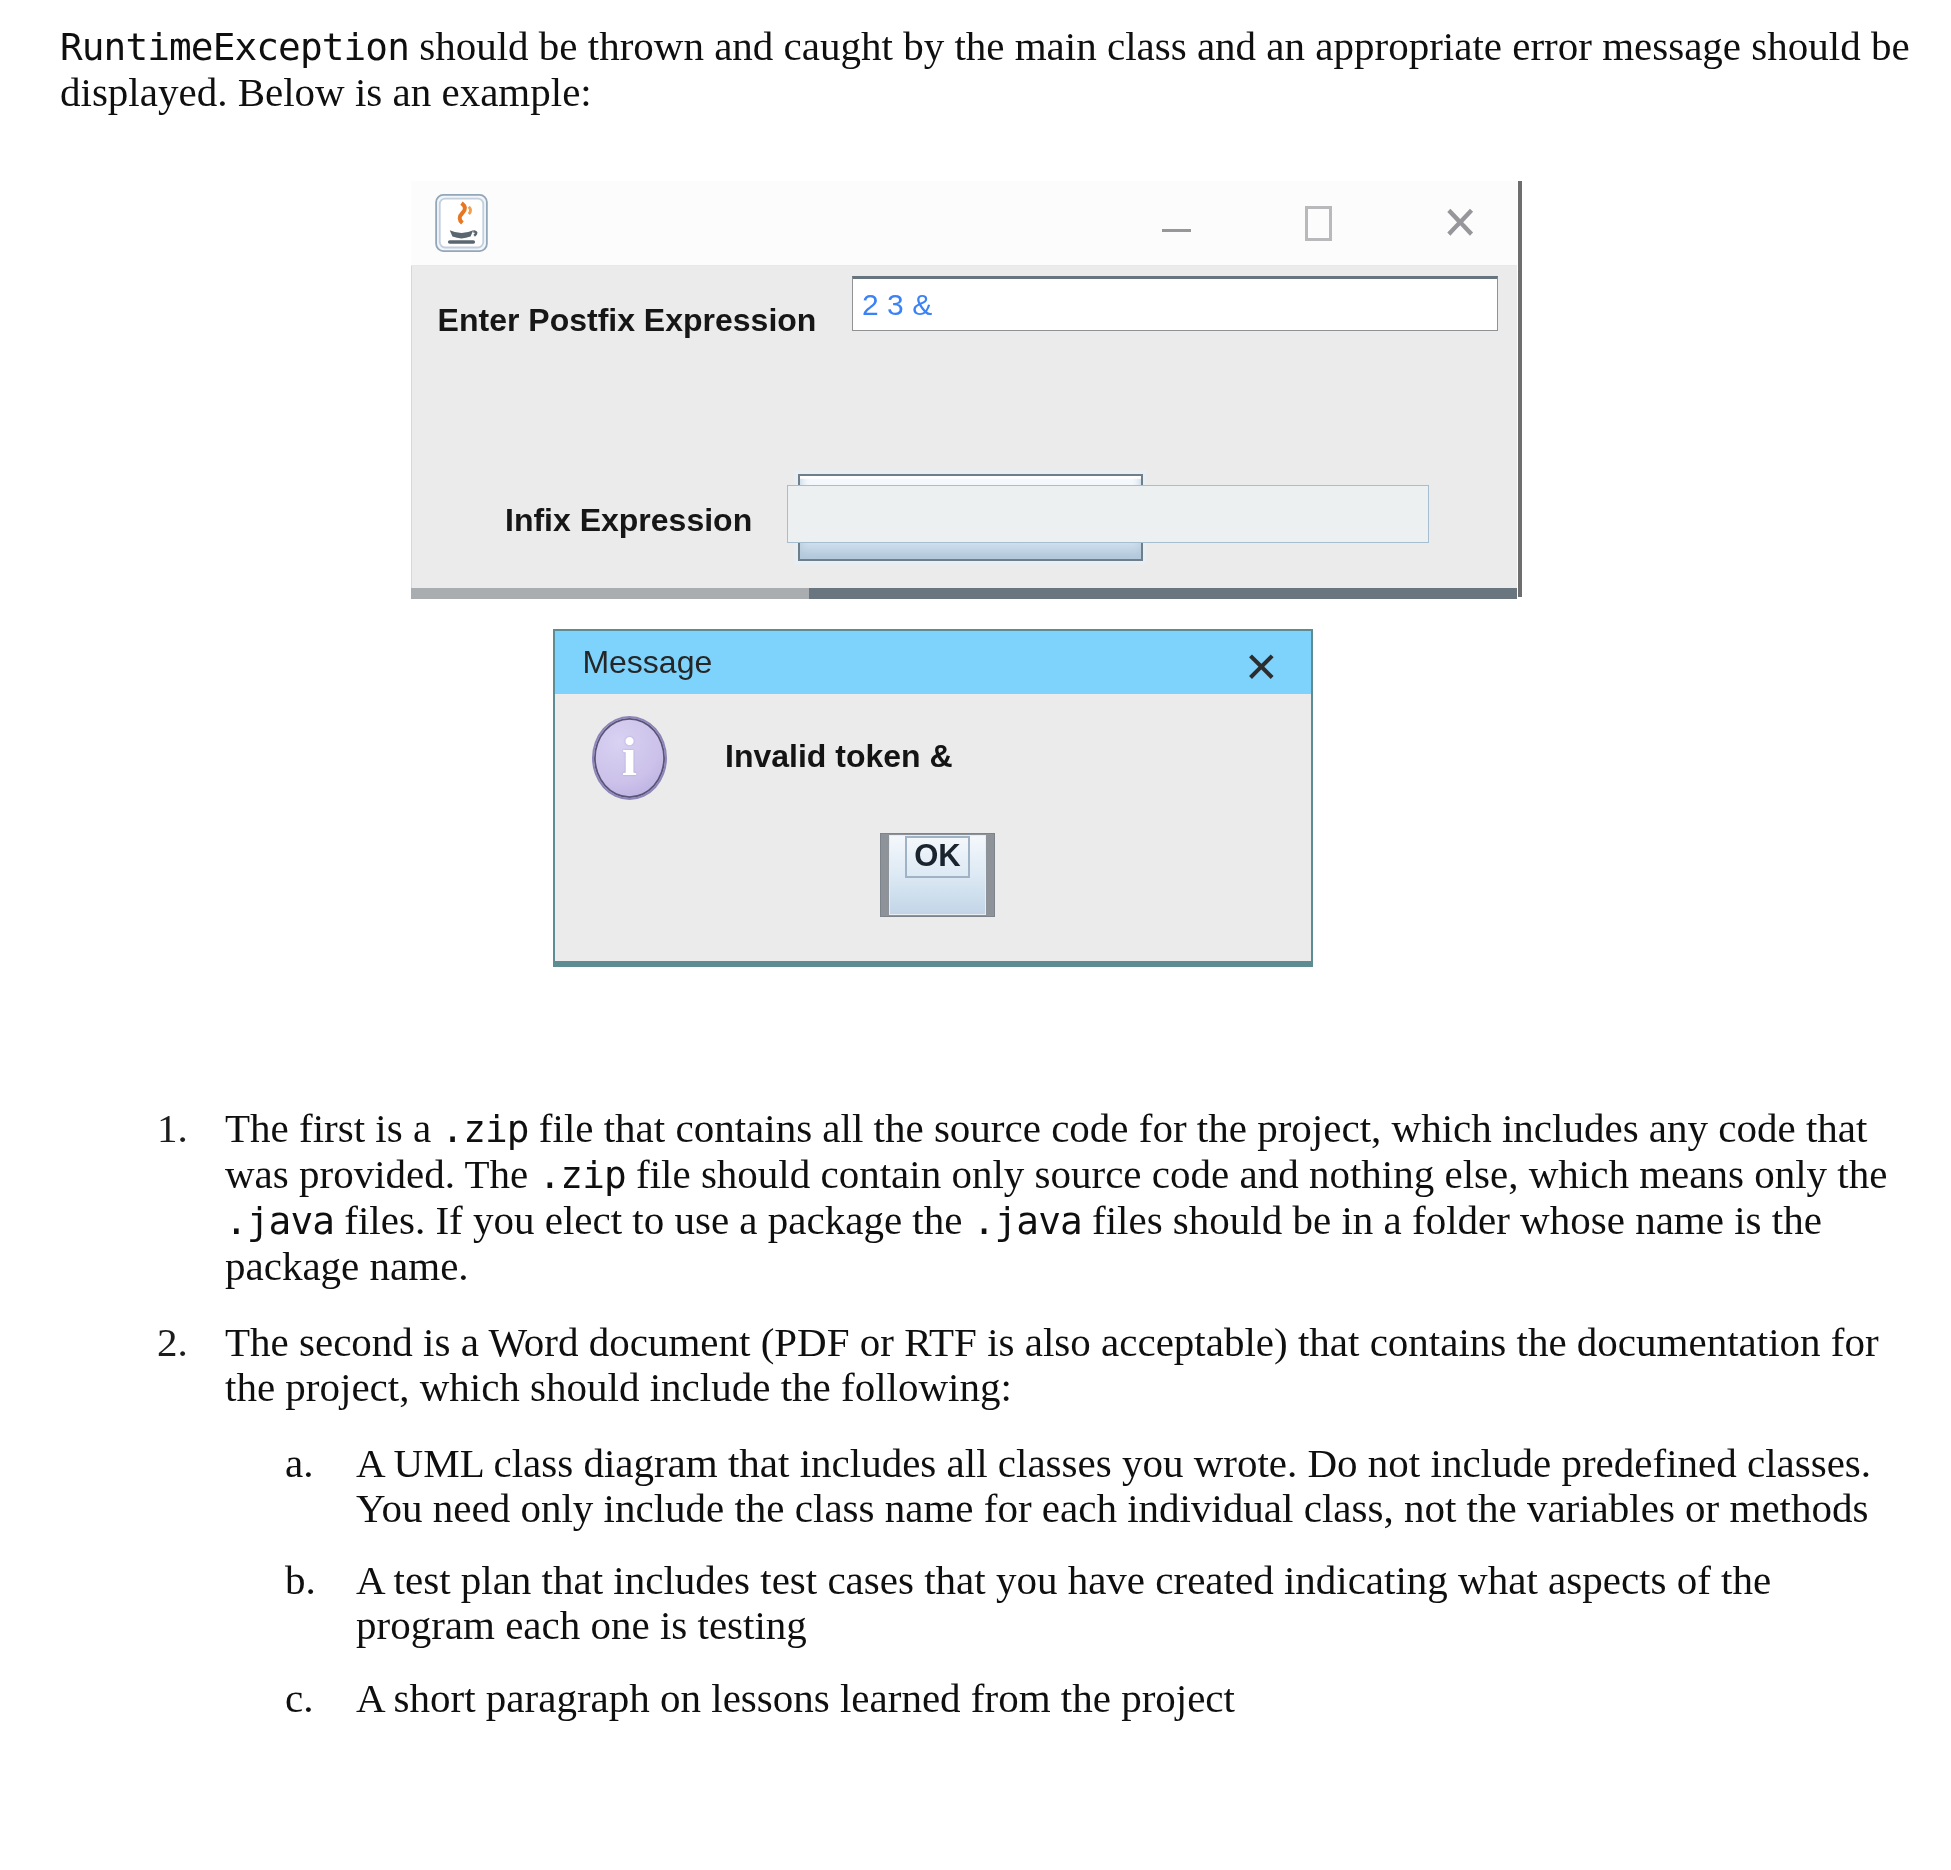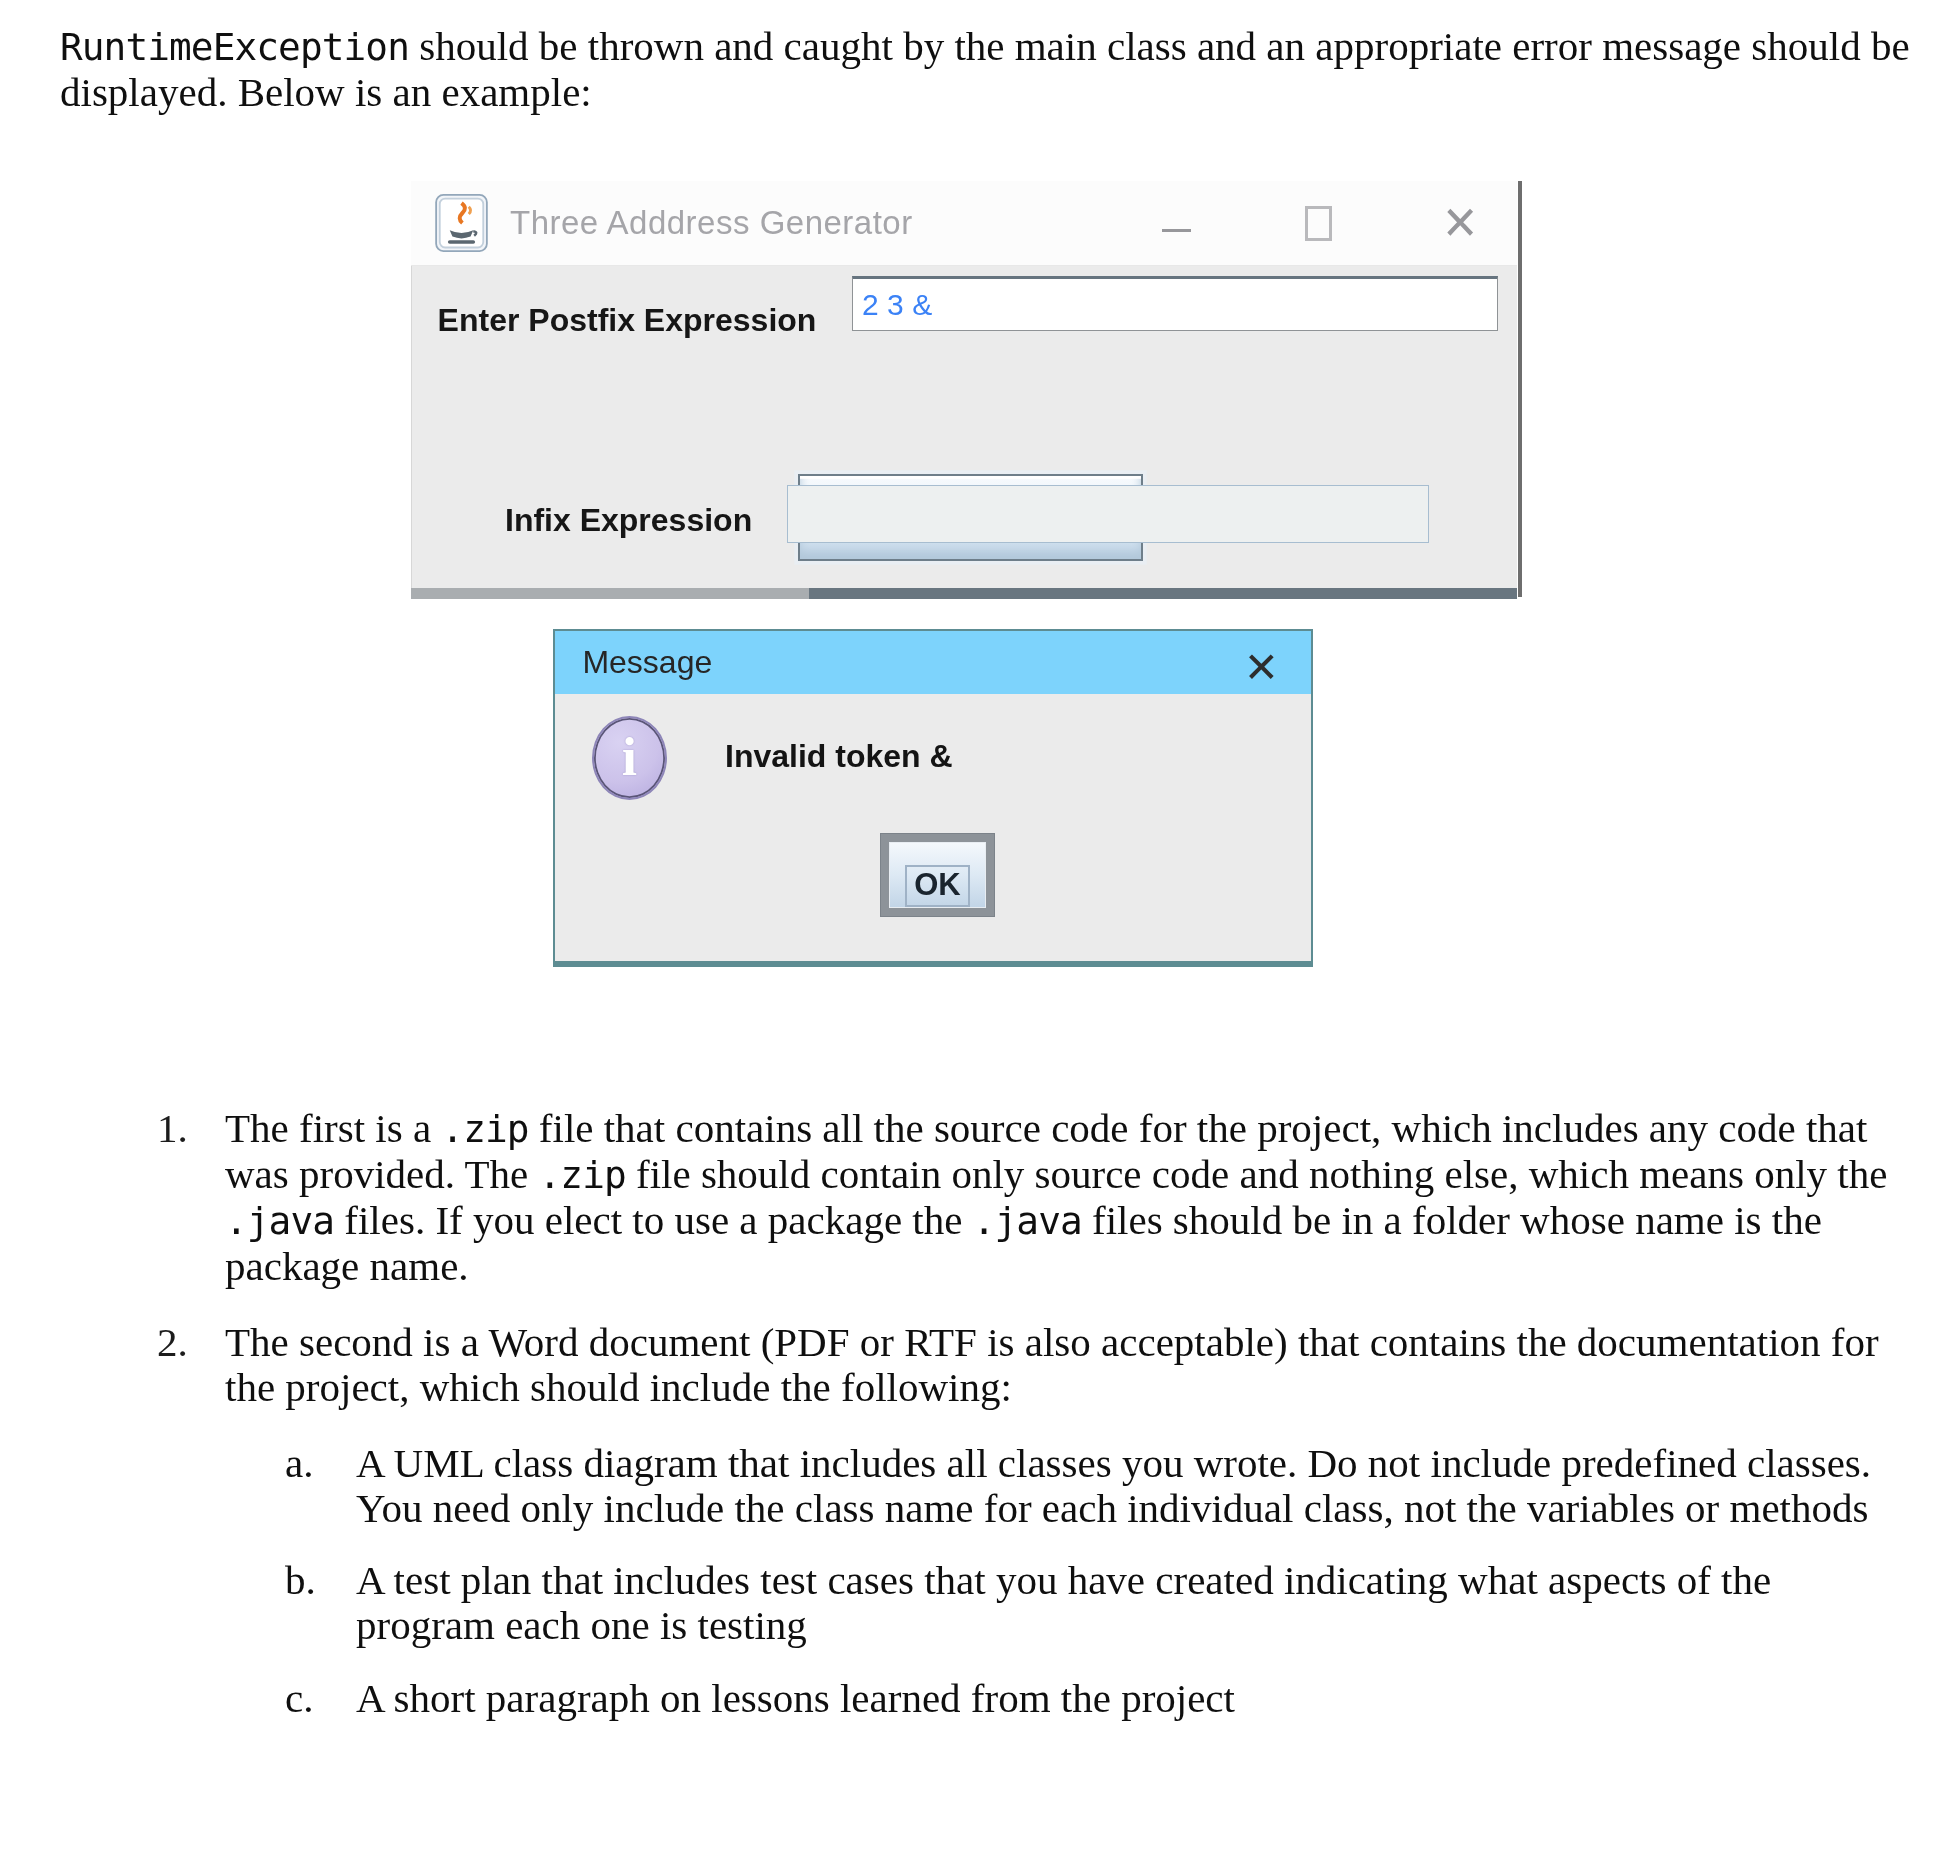--- a/index.html
+++ b/index.html
@@ -137,24 +137,24 @@
     position:absolute;left:170px;top:44px;
     font-weight:bold;font-size:32px;color:#141414;white-space:nowrap;
   }
   .ok-frame{
     position:absolute;left:325px;top:139px;width:115px;height:84px;
     background:#8d9399;border:1.8px solid #7c838a;
     display:flex;align-items:center;justify-content:center;
     cursor:pointer;
   }
   .ok-btn{
-    width:97px;height:66px;
+    width:97px;height:80px;
     background:linear-gradient(#f4f8fc 0%,#dde9f4 50%,#c2d5e7 100%);
     border:1.8px solid #e8edf2;
-    display:flex;align-items:flex-end;justify-content:center;
+    display:flex;align-items:flex-start;justify-content:center;
   }
   .ok-focus{
     border:2.7px solid #9fb2c6;padding:1.8px 7.3px 5.5px 7.3px;
     font-weight:bold;font-size:31px;color:#1a242e;line-height:1;
   }
   
   #doc-bottom{position:absolute;left:60px;top:1106px;width:1855px;}
   #submit-line{margin:0 0 58px 0;}
   .olist{margin-left:97px;}
   .li{display:flex;margin-bottom:31px;}
@@ -177,21 +177,20 @@
       <svg width="53" height="58" viewBox="0 0 29 32">
         <rect x="0.5" y="0.5" width="28" height="31" rx="4" fill="#f2f5f9" stroke="#93a7ba" stroke-width="1"></rect>
         <rect x="2.5" y="2.5" width="24" height="27" rx="3" fill="#ffffff" stroke="#c3d0dc" stroke-width="1"></rect>
         <path d="M14.5 5 q3.5 2.5 0.5 5.5 q-3 3 0 5.5" fill="none" stroke="#e87722" stroke-width="2.2"></path>
         <path d="M18.5 7 q2 2 0 4" fill="none" stroke="#f0a050" stroke-width="1.6"></path>
         <path d="M8 20 q6.5 3 13 0 l-1.5 3.5 q-5 2 -10 0 z" fill="#5b6770"></path>
         <path d="M21 20.5 q3 0.5 0.5 2.5" fill="none" stroke="#5b6770" stroke-width="1.4"></path>
         <rect x="7" y="25.5" width="15" height="2" rx="1" fill="#5b6770"></rect>
       </svg>
     </span>
-    <span class="jtitle">Three Adddress Generator</span>
     <span class="win-controls">
       <span class="wc">
           <span class="wc-min-glyph"></span>
         </span>
       <span class="wc">
           <span class="wc-max-glyph"></span>
         </span>
       <span class="wc">
           <span class="wc-close-glyph">✕</span>
         </span>

